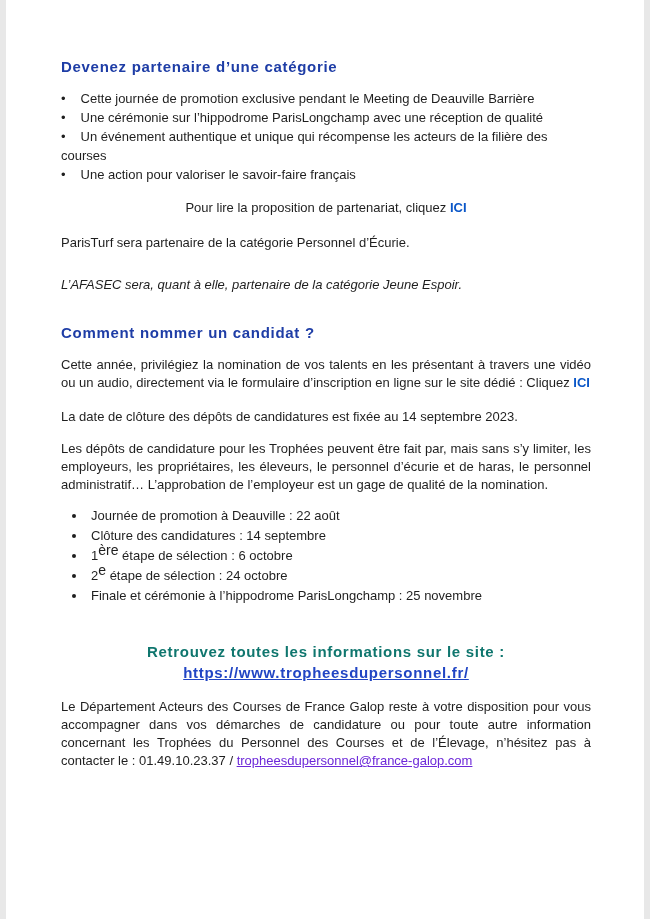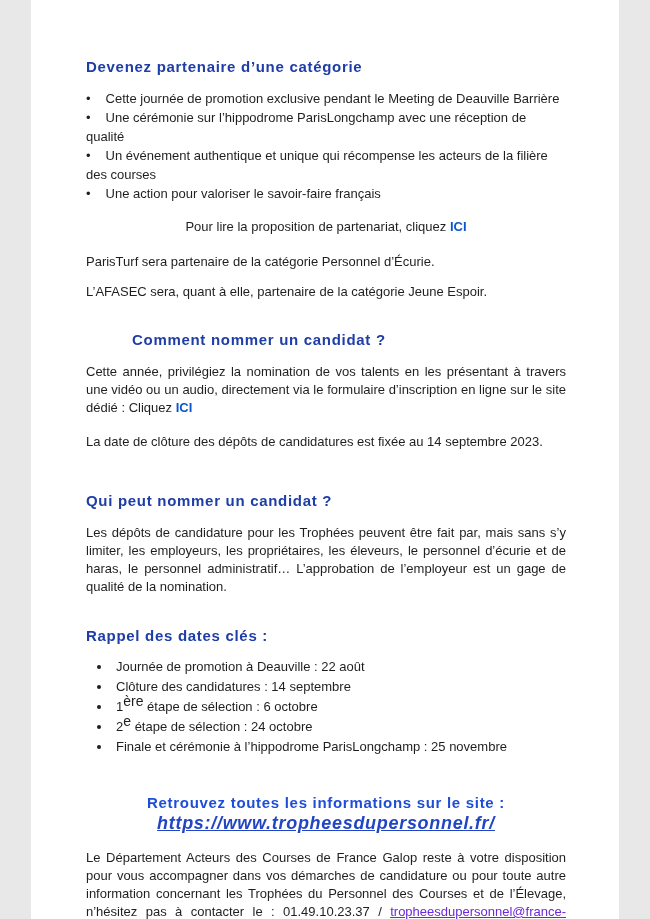--- a/index.html
+++ b/index.html
@@ -1,18 +1,18 @@
 <!DOCTYPE html>
 <html><head>
 <meta charset="utf-8">
 <style>
   html, body { margin: 0; padding: 0; background: #e8e8e8; }
   .page {
     position: relative;
-    width: 588px;
+    width: 638px;
     height: 919px;
     margin: 0 auto;
     background: #ffffff;
     box-sizing: border-box;
     padding: 58px 53px 0 55px;
     overflow: hidden;
     font-family: "Liberation Sans", sans-serif;
     font-size: 13px;
     line-height: 18px;
     color: #1f1f1f;
@@ -23,21 +23,21 @@
     letter-spacing: 0.7px;
     color: #1e3da6;
     margin: 0;
     line-height: 18px;
   }
   p { margin: 0; }
   .just { text-align: justify; }
   .center { text-align: center; }
   .mt14 { margin-top: 14px; }
   .mt16 { margin-top: 16px; }
-  .mt12 { margin-top: 12px; }
+  .mt12 { margin-top: 24px; font-style: italic; }
   .cbullets { margin-top: 13px; line-height: 19px; }
   .cline { text-align: left; }
   .bdot { display: inline-block; margin-right: 15px; }
   .link {
     color: #0b57c8;
     font-weight: 700;
     cursor: pointer;
   }
   ul.dates {
     margin: 12px 0 0 0;
@@ -45,35 +45,34 @@
     line-height: 20px;
   }
   ul.dates li { padding-left: 4px; }
   sup { font-size: 14px; line-height: 0; }
   .site-line {
     margin-top: 36px;
     text-align: center;
     font-size: 15px;
     font-weight: 700;
     letter-spacing: 0.7px;
-    color: #1d4ed8;
+    color: #0f766e;
     line-height: 19px;
   }
   .site-url {
     display: block;
     text-align: center;
-    font-size: 18px;
+    font-size: 15px;
     font-weight: 700;
     letter-spacing: 0.7px;
     color: #2145c4;
     text-decoration: underline;
     margin-top: 2px;
     line-height: 19px;
     cursor: pointer;
-    font-style: italic;
   }
   .email {
     color: #6d28d9;
     text-decoration: underline;
     cursor: pointer;
   }
 </style>
 </head>
 <body>
 
@@ -89,33 +88,31 @@
     <div class="cline"><span class="bdot">•</span><span>Une action pour valoriser le savoir-faire français</span></div>
   </div>
 
   <p class="center" style="margin-top:15px;">
     <span>Pour lire la proposition de partenariat, cliquez </span><a class="link">ICI</a>
   </p>
 
   <p style="margin-top:17px;">ParisTurf sera partenaire de la catégorie Personnel d’Écurie.</p>
   <p class="mt12">L’AFASEC sera, quant à elle, partenaire de la catégorie Jeune Espoir.</p>
 
-  <h2 class="sec" style="margin-top:30px;margin-left:46px;">Comment nommer un candidat ?</h2>
+  <h2 class="sec" style="margin-top:30px;">Comment nommer un candidat ?</h2>
 
   <p class="just mt14">
     <span>Cette année, privilégiez la nomination de vos talents en les présentant à travers une vidéo ou un audio, directement via le formulaire d’inscription en ligne sur le site dédié : Cliquez </span><a class="link">ICI</a>
   </p>
 
   <p class="mt16">La date de clôture des dépôts de candidatures est fixée au 14 septembre 2023.</p>
 
-  <h2 class="sec" style="margin-top:41px;">Qui peut nommer un candidat ?</h2>
 
   <p class="just mt14">Les dépôts de candidature pour les Trophées peuvent être fait par, mais sans s’y limiter, les employeurs, les propriétaires, les éleveurs, le personnel d’écurie et de haras, le personnel administratif… L’approbation de l’employeur est un gage de qualité de la nomination.</p>
 
-  <h2 class="sec" style="margin-top:31px;">Rappel des dates clés :</h2>
 
   <ul class="dates">
     <li>Journée de promotion à Deauville : 22 août</li>
     <li>Clôture des candidatures : 14 septembre</li>
     <li><span>1</span><sup>ère</sup><span> étape de sélection : 6 octobre</span></li>
     <li><span>2</span><sup>e</sup><span> étape de sélection : 24 octobre</span></li>
     <li>Finale et cérémonie à l’hippodrome ParisLongchamp : 25 novembre</li>
   </ul>
 
   <div class="site-line">Retrouvez toutes les informations sur le site :</div>

